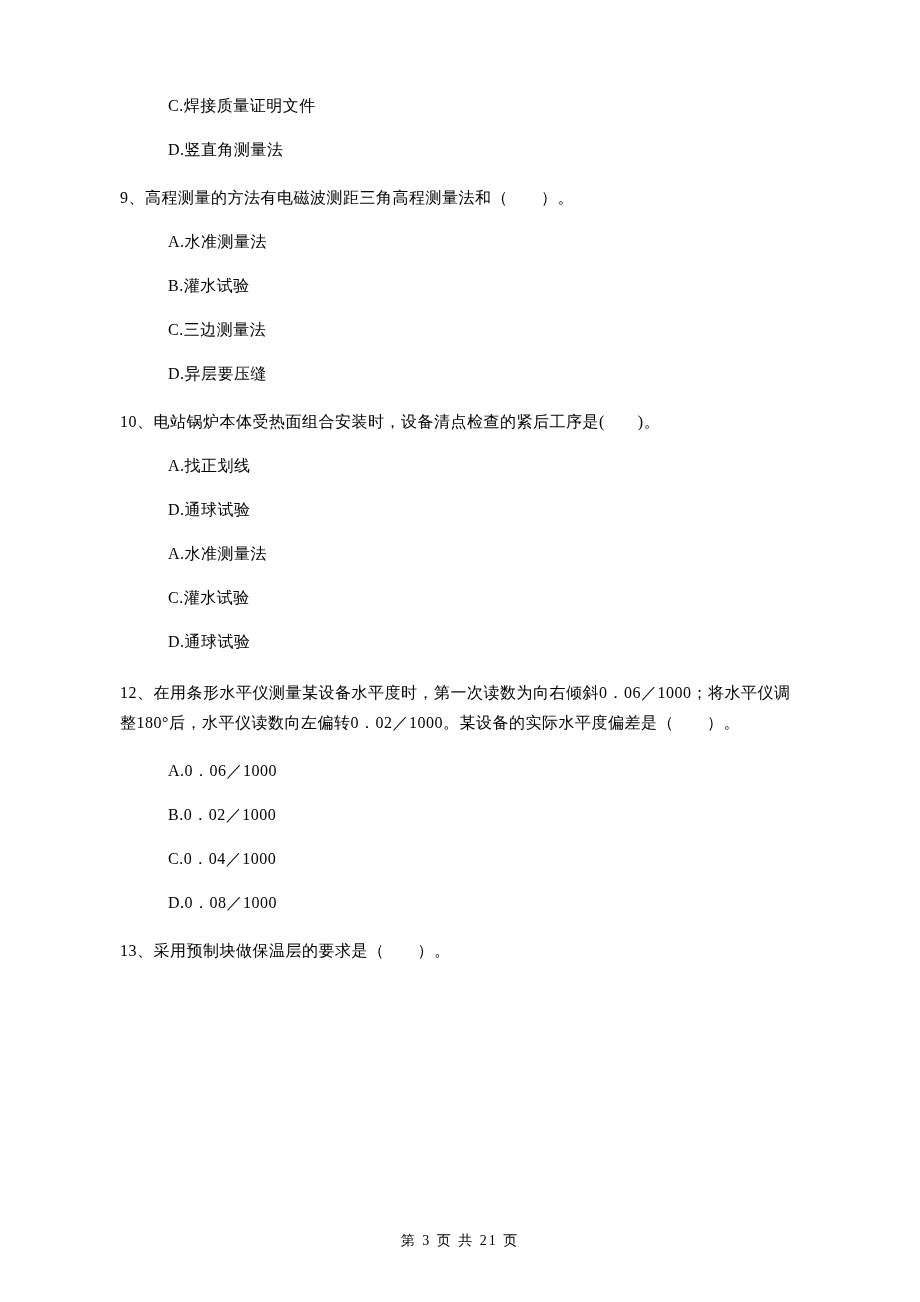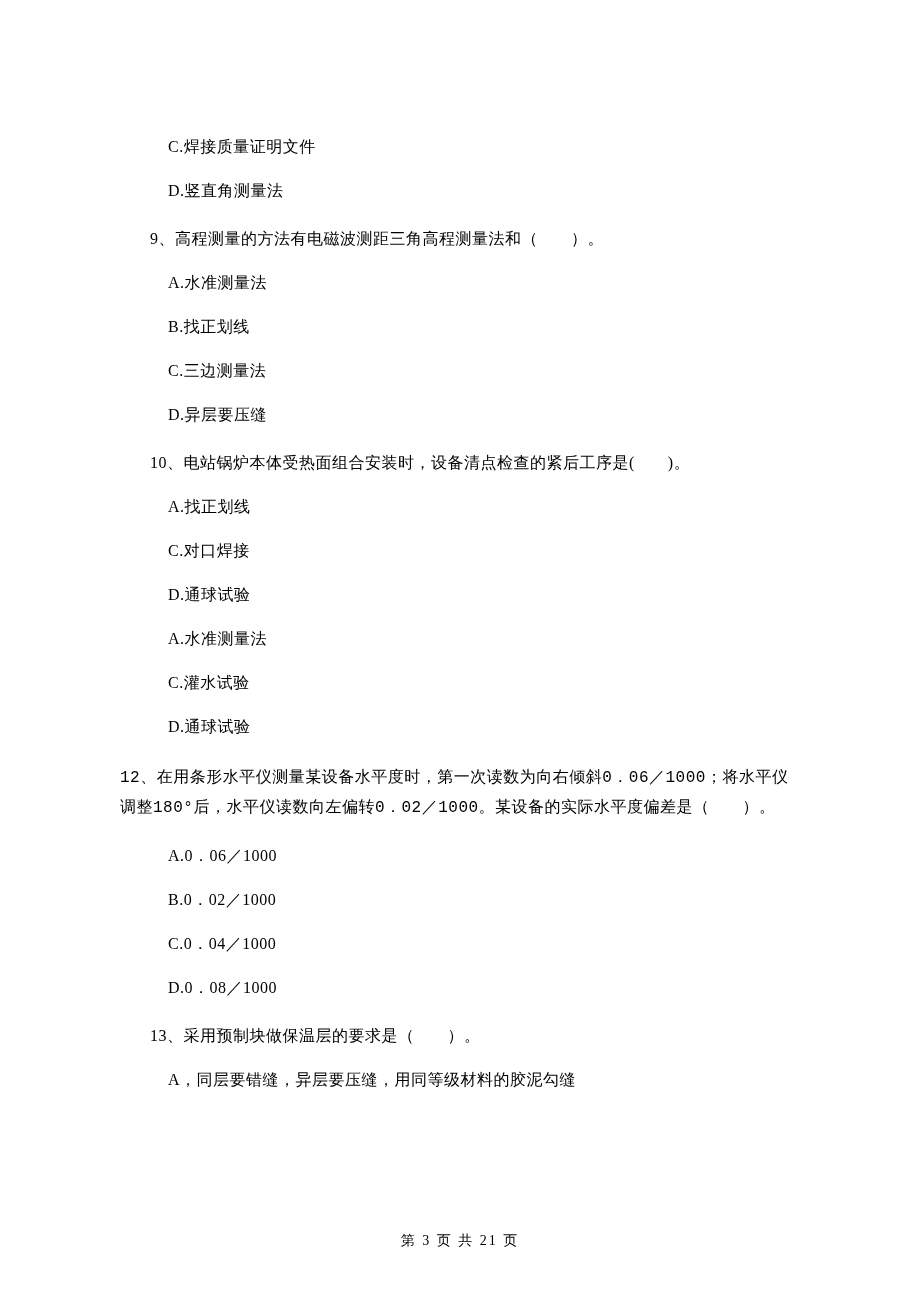--- a/index.html
+++ b/index.html
@@ -8,41 +8,39 @@
     background: #ffffff;
     font-family: "SimSun", "宋体", serif;
     font-size: 16px;
     color: #000000;
     width: 920px;
     height: 1302px;
     box-sizing: border-box;
     position: relative;
   }
   .page {
-    padding: 115px 120px 40px 120px;
+    padding: 74px 120px 40px 120px;
     line-height: 1.5;
   }
   .option {
     margin-left: 48px;
     margin-top: 20px;
     margin-bottom: 20px;
     letter-spacing: 0.5px;
   }
   .question {
     margin-top: 24px;
     margin-bottom: 18px;
     letter-spacing: 0.5px;
-    margin-left: 30px;
   }
   .question-multi {
     margin-top: 24px;
     margin-bottom: 18px;
     letter-spacing: 0.5px;
     line-height: 1.9;
-    font-family: Liberation Mono, monospace;
   }
   .footer {
     position: absolute;
     bottom: 52px;
     left: 0;
     width: 100%;
     text-align: center;
     font-size: 14px;
     letter-spacing: 2px;
   }
@@ -50,37 +48,35 @@
 </head>
 <body>
 
 <div class="page">
 
   <div class="option">C.焊接质量证明文件</div>
   <div class="option">D.竖直角测量法</div>
 
   <div class="question">9、高程测量的方法有电磁波测距三角高程测量法和（　　）。</div>
   <div class="option">A.水准测量法</div>
-  <div class="option">B.找正划线</div>
+  <div class="option">B.灌水试验</div>
   <div class="option">C.三边测量法</div>
   <div class="option">D.异层要压缝</div>
 
   <div class="question">10、电站锅炉本体受热面组合安装时，设备清点检查的紧后工序是(　　)。</div>
   <div class="option">A.找正划线</div>
-  <div class="option">C.对口焊接</div>
   <div class="option">D.通球试验</div>
 
   <div class="option">A.水准测量法</div>
   <div class="option">C.灌水试验</div>
   <div class="option">D.通球试验</div>
 
   <div class="question-multi">12、在用条形水平仪测量某设备水平度时，第一次读数为向右倾斜0．06／1000；将水平仪调整180°后，水平仪读数向左偏转0．02／1000。某设备的实际水平度偏差是（　　）。</div>
   <div class="option">A.0．06／1000</div>
   <div class="option">B.0．02／1000</div>
   <div class="option">C.0．04／1000</div>
   <div class="option">D.0．08／1000</div>
 
   <div class="question">13、采用预制块做保温层的要求是（　　）。</div>
-  <div class="option">A，同层要错缝，异层要压缝，用同等级材料的胶泥勾缝</div>
 
 </div>
 
 <div class="footer">第 3 页 共 21 页</div>
 
 </body></html>

